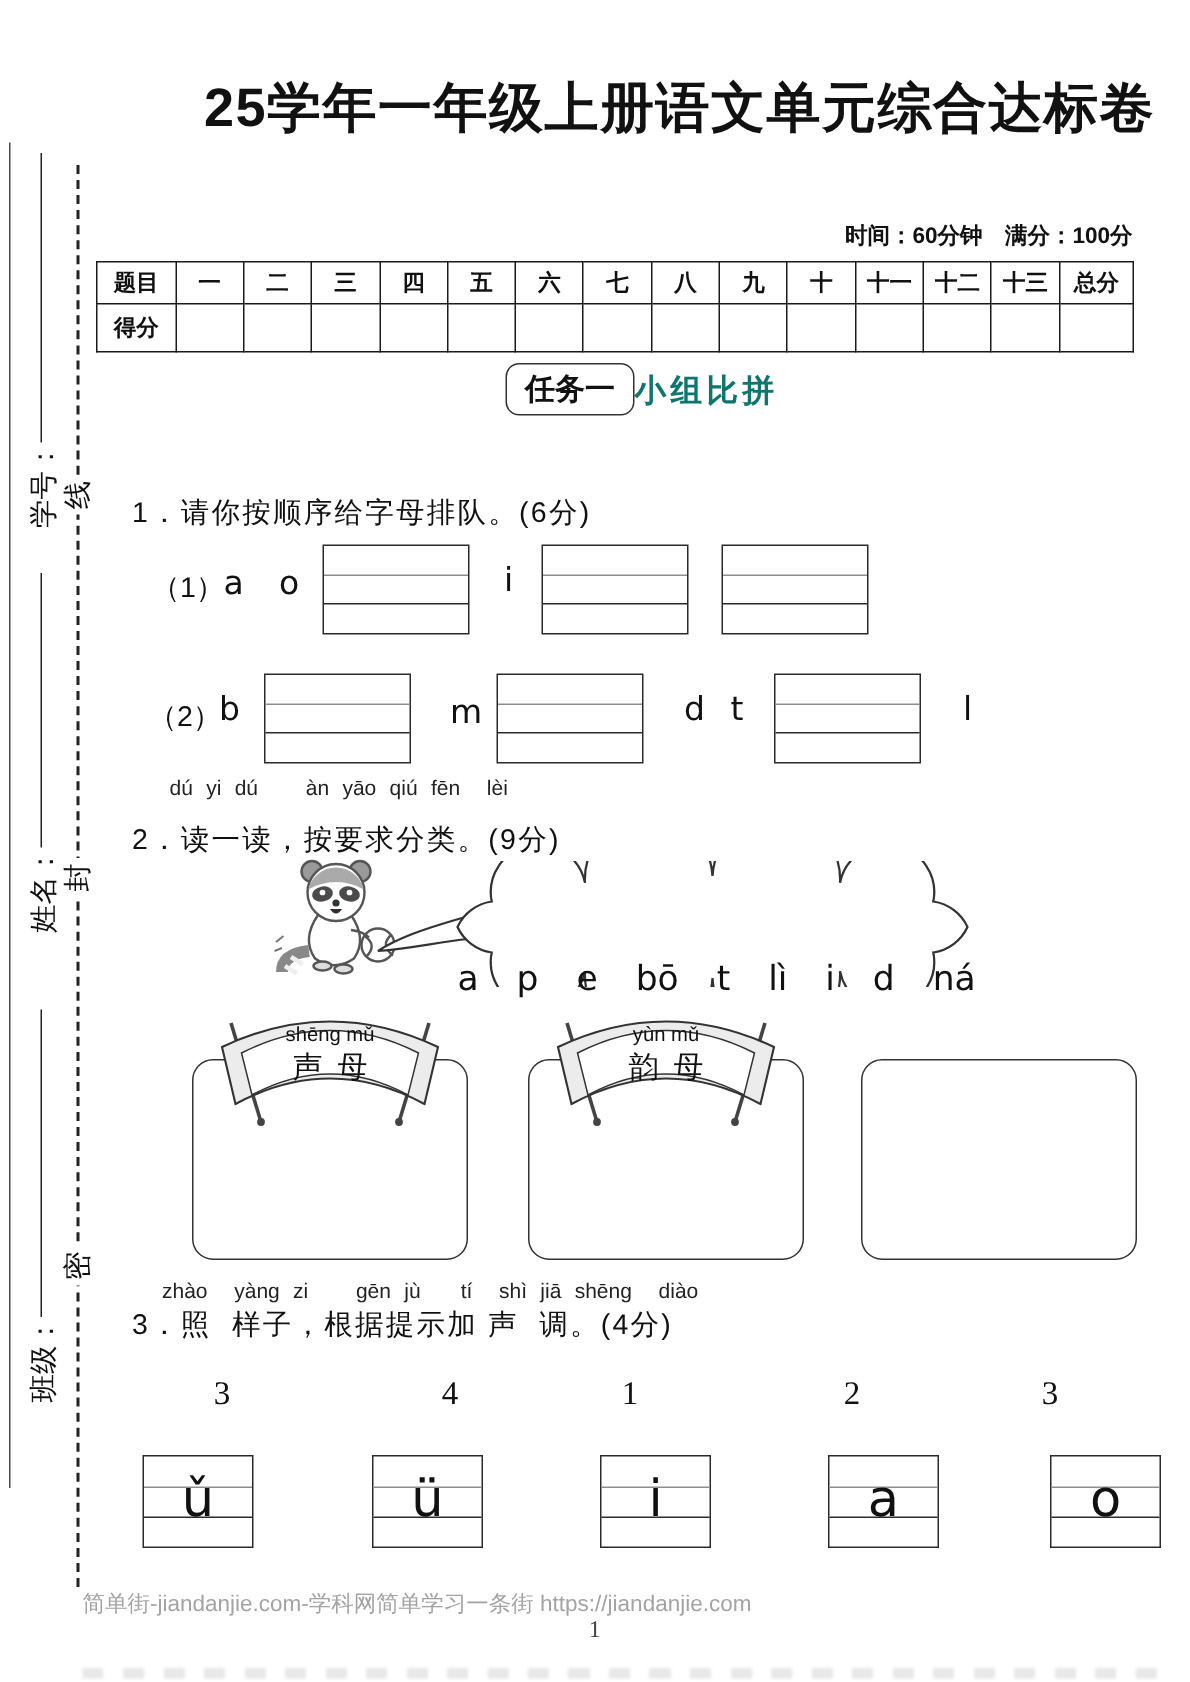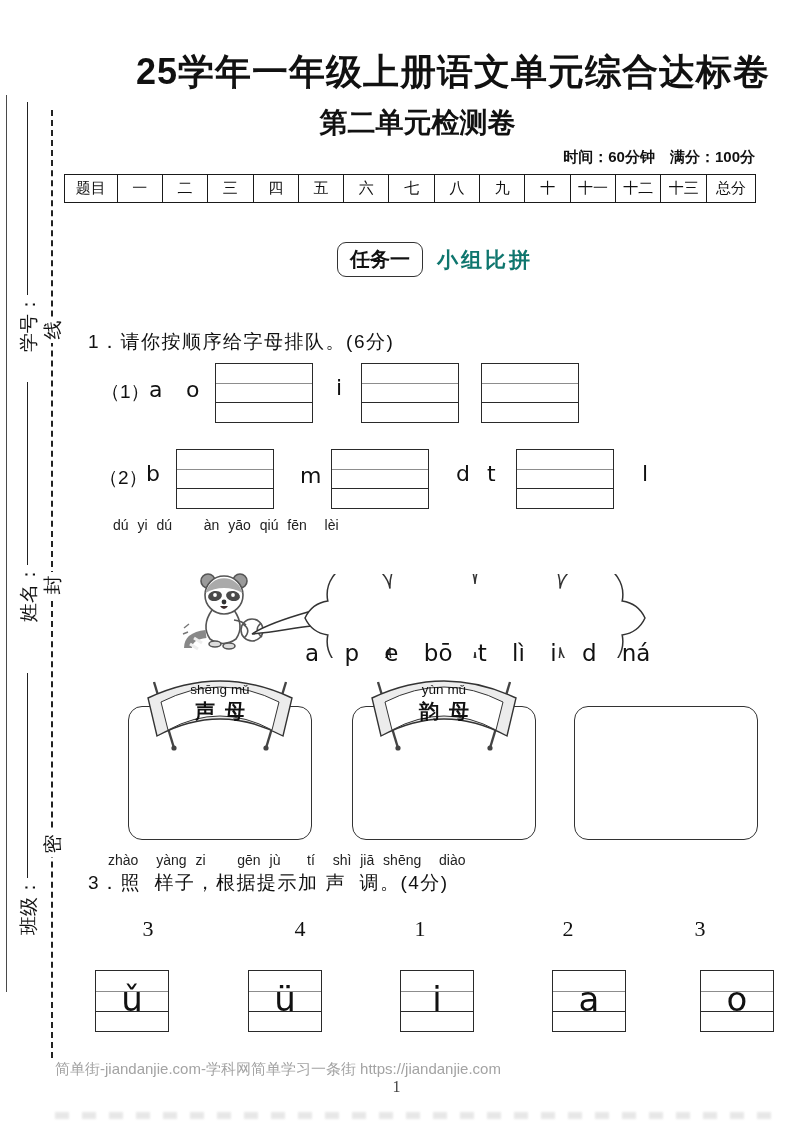--- a/index.html
+++ b/index.html
@@ -24,25 +24,25 @@
   
   .title { position:absolute; left:65px; width:705px; top:48px; text-align:right;
            font-size:36px; font-weight:bold; letter-spacing:1px; color:#111; }
   .subtitle { position:absolute; left:65px; width:705px; top:104px; text-align:center;
               font-size:28px; font-weight:bold; color:#111; }
   .meta { position:absolute; right:38px; top:148px; font-size:15px; font-weight:bold; color:#111; }
   
   .score-table { position:absolute; left:64px; top:174px; width:692px;
                  border-collapse:collapse; table-layout:fixed; }
   .score-table td { border:1.6px solid #1a1a1a; text-align:center; padding:0;
-                    font-size:15px; font-weight:normal; color:#111; }
+                    font-size:15px; font-weight:bold; color:#111; }
   .score-table tr.hd td { height:27px; }
   .score-table tr.sc td { height:31px; }
   
-  .task { position:absolute; left:337px; top:242px; display:flex; align-items:center; gap:14px; }
+  .task { position:absolute; left:337px; top:242px; display:flex; align-items:center; }
   .task-badge { border:1.7px solid #333; border-radius:9px; padding:3px 12px;
                 font-size:20px; font-weight:bold; color:#111; }
   .task-title { font-size:21px; font-weight:bold; letter-spacing:3px; color:#0f766e; }
   
   .pinyin { position:absolute; font-size:14px; color:#222; word-spacing:5px; white-space:pre; }
   .qtext  { position:absolute; font-size:19px; color:#111; letter-spacing:1.5px; white-space:pre;margin-top:12px; }
   .qrow { position:absolute; left:0; top:0; width:793px; height:60px; }
   .qrow .tk { position:absolute; font-size:19px; color:#111; }
   .qrow .lt { position:absolute; font-size:22px; color:#111; font-family:"DejaVu Sans", sans-serif; }
   
@@ -60,21 +60,21 @@
                  font-family:"DejaVu Sans", sans-serif; white-space:pre;margin-top:48px; }
   
   .cat-group { position:absolute; top:672px; width:184px; height:168px; }
   .cat-box { position:absolute; left:0; right:0; top:34px; bottom:0; background:#fff;
              border:1.7px solid #333; border-radius:14px; }
   .cat-banner { position:absolute; left:50%; transform:translateX(-50%); top:0;
                 width:160px; height:80px; }
   .cat-pinyin { position:absolute; top:10px; width:100%; text-align:center;
                 font-size:13.5px; color:#111; }
   .cat-hanzi { position:absolute; top:26px; width:100%; text-align:center;
-               font-size:20px; font-weight:bold; letter-spacing:10px; text-indent:10px; color:#111; }
+               font-size:20px; font-weight:normal; letter-spacing:10px; text-indent:10px; color:#111; }
   
   .tone-num { position:absolute; top:916px; width:72px; text-align:center;
               font-size:22px; color:#111; font-family:"Liberation Serif", serif; }
   
   .footer { position:absolute; left:55px; right:15px; top:1060px; 
             font-size:15px; color:#a3a3a3; }
   .pageno { position:absolute; left:0; right:0; top:1078px; text-align:center;
             font-size:16px; color:#444; font-family:"Liberation Serif", serif; }
   .bleed { position:absolute; left:55px; right:15px; top:1112px; height:7px; opacity:.35;
            background:repeating-linear-gradient(90deg,#bdbdbd 0 14px, transparent 14px 27px);
@@ -99,21 +99,20 @@
   <div class="vlabel" style="left:16px; top:935px; width:262px;">
     <span class="lab">班级：</span>
     <span class="uline"></span>
   </div>
 
   <div class="seal-char" style="top:317px;">线</div>
   <div class="seal-char" style="top:572px;">封</div>
   <div class="seal-char" style="top:831px;">密</div>
 
   <div class="title">25学年一年级上册语文单元综合达标卷</div>
-  <div class="subtitle">第二单元检测卷</div>
   <div class="meta">时间：60分钟　满分：100分</div>
 
   <table class="score-table">
     <colgroup>
       <col style="width:7.6%">
         <col>
         <col>
         <col>
         <col>
         <col>
@@ -138,20 +137,37 @@
       <td>六</td>
       <td>七</td>
       <td>八</td>
       <td>九</td>
       <td>十</td>
       <td>十一</td>
       <td>十二</td>
       <td>十三</td>
       <td>总分</td>
     </tr>
+    <tr class="sc">
+      <td>得分</td>
+      <td></td>
+          <td></td>
+      <td></td>
+          <td></td>
+      <td></td>
+          <td></td>
+      <td></td>
+          <td></td>
+      <td></td>
+          <td></td>
+      <td></td>
+          <td></td>
+      <td></td>
+          <td></td>
+    </tr>
   </tbody>
     </table>
 
   <div class="task">
     <span class="task-badge">任务一</span>
     <span class="task-title">小组比拼</span>
   </div>
 
   <div class="qtext" style="left:88px; top:317px;">1．请你按顺序给字母排队。(6分)</div>
 
@@ -189,20 +205,21 @@
     <span class="lt" style="left:456px; top:12px;">d</span>
     <span class="lt" style="left:487px; top:12px;">t</span>
     <div class="fourline" style="left:516px; top:0; width:96px;">
         <i class="l1"></i>
         <i class="l2"></i>
       </div>
     <span class="lt" style="left:642px; top:12px;">l</span>
   </div>
 
   <div class="pinyin" style="left:113px; top:517px;">dú yi dú　  àn yāo qiú fēn  lèi</div>
+  <div class="qtext" style="left:88px; top:535px;">2．读一读，按要求分类。(9分)</div>
 
   <svg class="mascot" width="92" height="88" viewBox="0 0 92 88">
     <g fill="none" stroke="#555" stroke-width="1.6">
       <path d="M24,66 Q6,68 6,80" stroke="#888" stroke-width="8"></path>
       <path d="M12,70 L20,75 M8,76 L16,81" stroke="#eee" stroke-width="3"></path>
       <circle cx="26" cy="13" r="7" fill="#9a9a9a"></circle>
       <circle cx="58" cy="13" r="7" fill="#9a9a9a"></circle>
       <path d="M30,42 Q19,58 28,71 Q41,80 54,71 Q63,58 52,42 Z" fill="#fff"></path>
       <ellipse cx="33" cy="76" rx="6" ry="3" fill="#ddd"></ellipse>
       <ellipse cx="47" cy="78" rx="6" ry="3" fill="#ddd"></ellipse>

